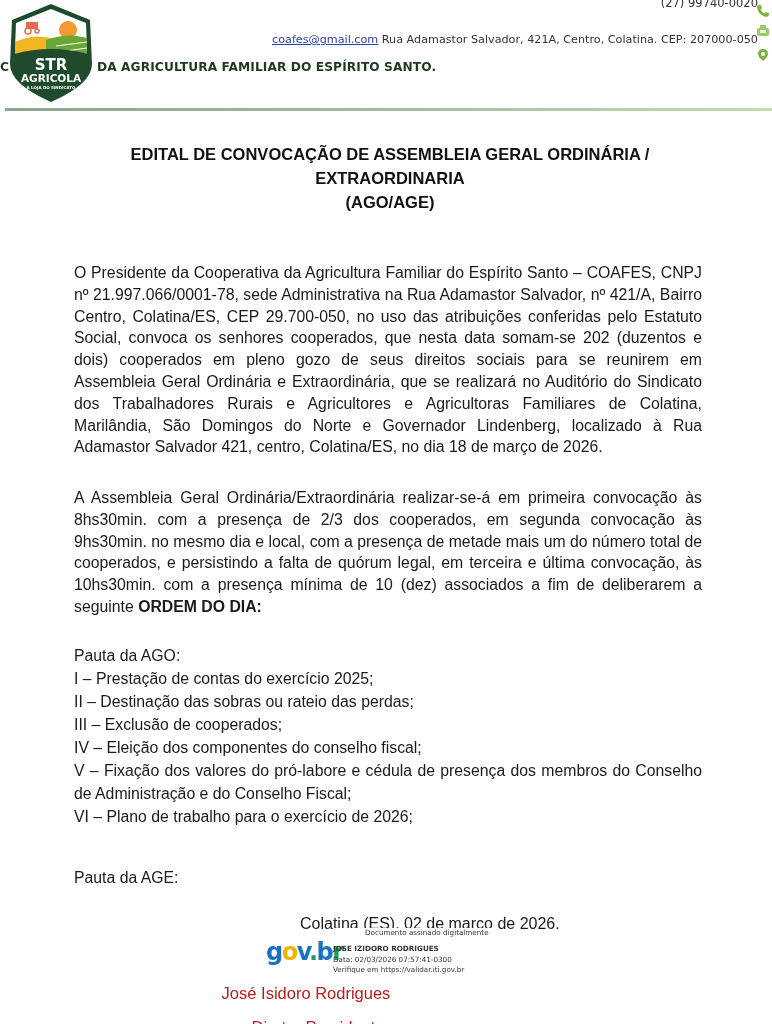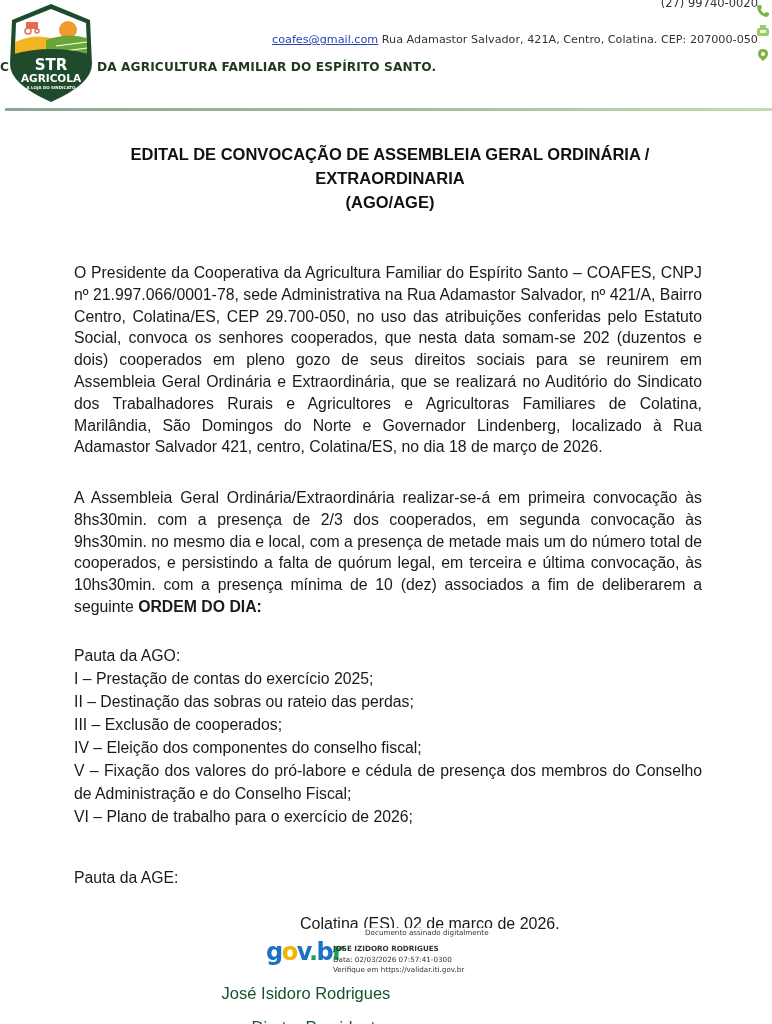--- a/index.html
+++ b/index.html
@@ -36,21 +36,21 @@
   .govbr-logo .o { color: #f2b400; }
   .govbr-logo .v { color: #1a72c7; }
   .govbr-logo .dot { color: #18a35a; }
   .govbr-logo .b { color: #1a72c7; }
   .govbr-logo .r { color: #18a35a; }
   .gov-text { position: absolute; left: 67px; font-family: "DejaVu Sans", sans-serif; font-size: 7.2px; color: #333; white-space: nowrap; }
   .gt1 { top: 0px; background: #fff; padding-right: 4px; padding-left: 32px; }
   .gt2 { top: 16px; font-weight: bold; }
   .gt3 { top: 27px; }
   .gt4 { top: 37px; }
-  .signer { position: absolute; left: 0; width: 612px; text-align: center; font-size: 16.5px; color: #14532d; }
+  .signer { position: absolute; left: 0; width: 612px; text-align: center; font-size: 16.5px; color: #b91c1c; }
   .s1 { top: 984px; }
   .s2 { top: 1018px; padding-left: 12px; }
 </style>
 </head>
 <body>
 
 <div class="header">
   <svg class="logo" viewBox="0 0 90 102">
     <path d="M45 2 L84 18 L86 62 Q86 82 45 100 Q4 82 4 62 L6 18 Z" fill="#1f4a2c"></path>
     <path d="M45 7 L80 21 L81 46 L9 46 L10 21 Z" fill="#ffffff"></path>

